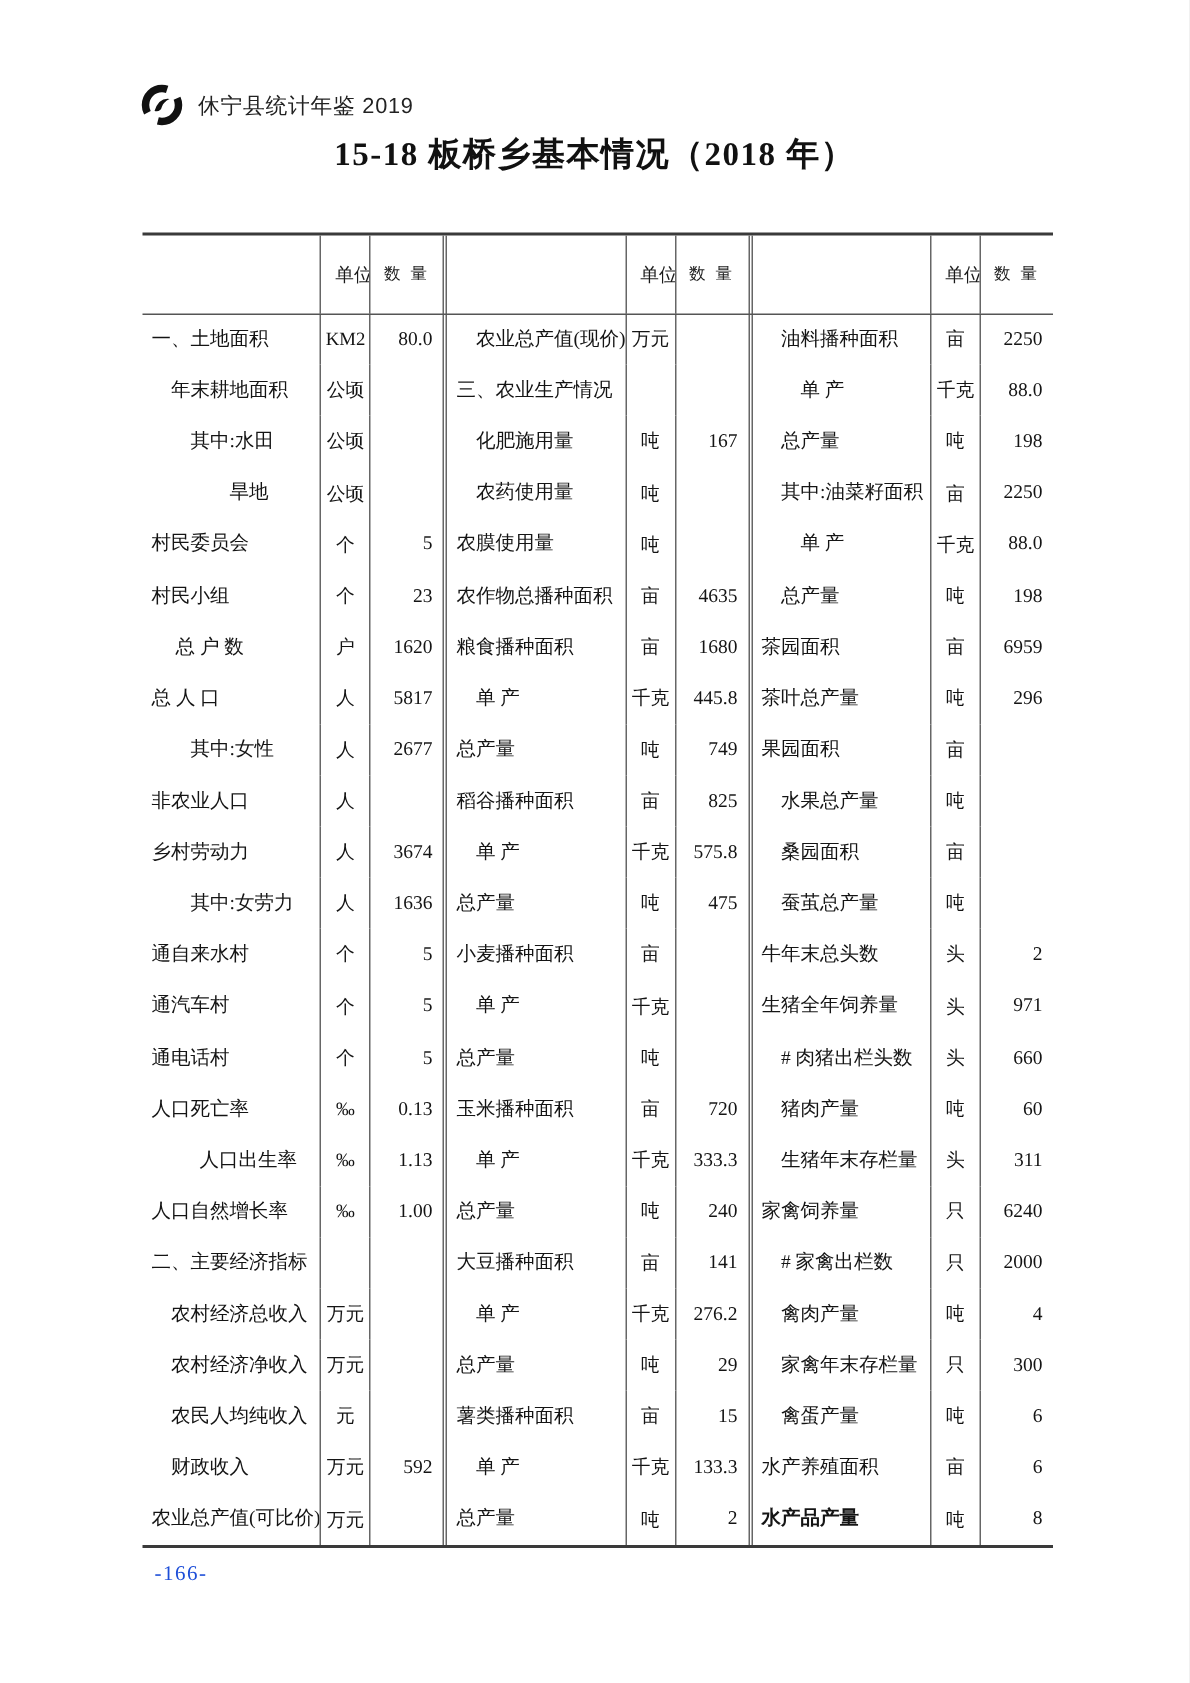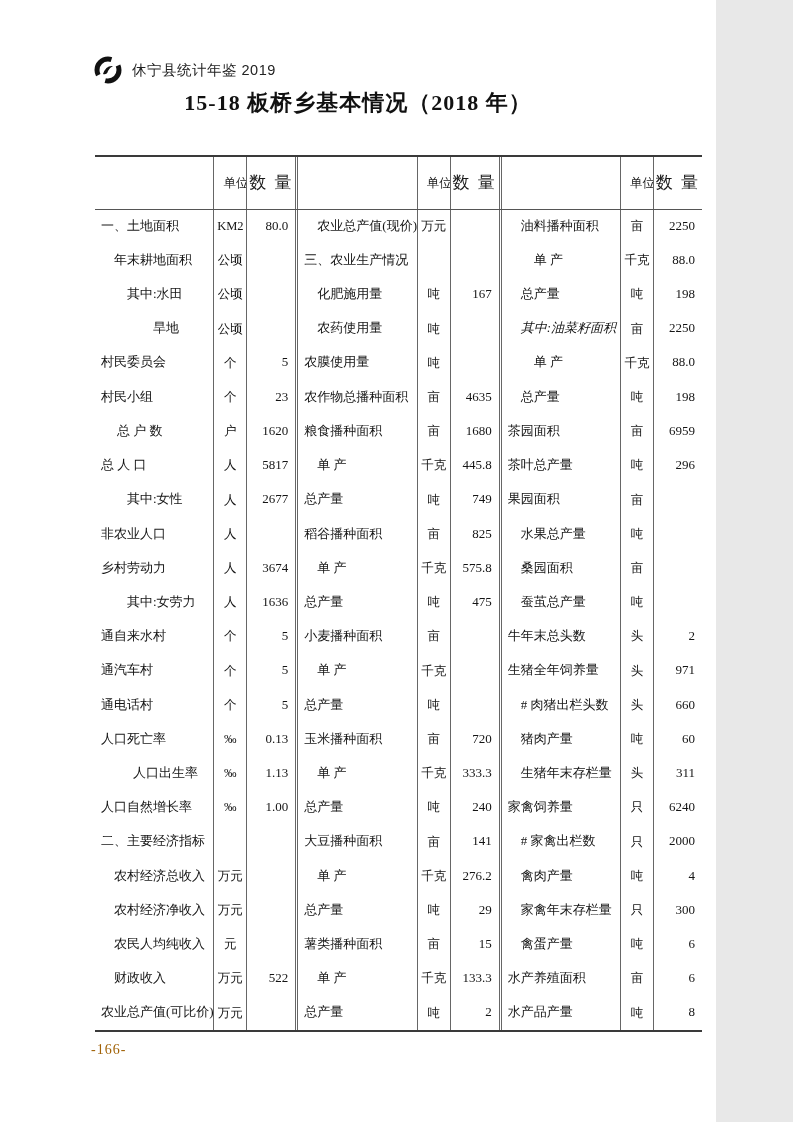--- a/index.html
+++ b/index.html
@@ -1,18 +1,18 @@
 <!DOCTYPE html>
 <html><head>
 <meta charset="utf-8">
 <style>
   html,body{margin:0;padding:0;background:#e8e8e8;}
   .page{
     position:relative;
-    width:716px;height:1122px;
+    width:793px;height:1122px;
     background:#ffffff;
     font-family:"Liberation Serif","DejaVu Serif",serif;
     color:#141414;
     overflow:hidden;
   }
   
   .brand{
     position:absolute;left:93px;top:55px;
     display:flex;align-items:center;gap:9px;
   }
@@ -61,30 +61,30 @@
     white-space:nowrap;overflow:hidden;
   }
   .cell.unit{
     justify-content:center;
     border-left:1px solid #666;
     border-right:1px solid #666;
     font-size:12.5px;
   }
   .cell.qty{justify-content:flex-end;padding-right:7px;}
   .cell.label{padding-left:6px;}
-  .head{font-size:17px;color:#1a1a1a;}
+  .head{font-size:11px;color:#1a1a1a;}
   .head.unit .stack{
     display:inline-block;width:1.1em;
     word-break:break-all;text-align:center;line-height:1.5;
   }
   .head.qty{justify-content:center;padding-right:0;letter-spacing:2px;}
   
   .page-number{
-    position:absolute;left:91px;top:1042px;
-    font-size:14px;letter-spacing:1px;color:#a16207;
+    position:absolute;left:103px;top:1042px;
+    font-size:14px;letter-spacing:1px;color:#1d4ed8;
   }
 </style>
 </head>
 <body>
 
 <div class="page">
 
   <div class="brand">
     <svg width="30" height="30" viewBox="0 0 30 30">
       <circle cx="15" cy="15" r="11" fill="none" stroke="#111" stroke-width="5" stroke-dasharray="26 9 26 9" stroke-dashoffset="6"></circle>
@@ -188,21 +188,21 @@
   <div class="cell label" style="padding-left: 19px;">农村经济净收入</div>
   <div class="cell unit">万元</div>
   <div class="cell qty"></div>
 
   <div class="cell label" style="padding-left: 19px;">农民人均纯收入</div>
   <div class="cell unit">元</div>
   <div class="cell qty"></div>
 
   <div class="cell label" style="padding-left: 19px;">财政收入</div>
   <div class="cell unit">万元</div>
-  <div class="cell qty">522</div>
+  <div class="cell qty">592</div>
 
   <div class="cell label" style="padding-left: 6px;">农业总产值(可比价)</div>
   <div class="cell unit">万元</div>
   <div class="cell qty"></div>
 </div>
 
     <div class="gsep"></div>
 
     <div class="group" id="group-1">
       <div class="cell label head"></div>
@@ -322,21 +322,21 @@
   <div class="cell qty">2250</div>
 
   <div class="cell label" style="padding-left: 32px;">单 产</div>
   <div class="cell unit">千克</div>
   <div class="cell qty">88.0</div>
 
   <div class="cell label" style="padding-left: 19px;">总产量</div>
   <div class="cell unit">吨</div>
   <div class="cell qty">198</div>
 
-  <div class="cell label" style="padding-left: 19px; font-style: italic;">其中:油菜籽面积</div>
+  <div class="cell label" style="padding-left: 19px;">其中:油菜籽面积</div>
   <div class="cell unit">亩</div>
   <div class="cell qty">2250</div>
 
   <div class="cell label" style="padding-left: 32px;">单 产</div>
   <div class="cell unit">千克</div>
   <div class="cell qty">88.0</div>
 
   <div class="cell label" style="padding-left: 19px;">总产量</div>
   <div class="cell unit">吨</div>
   <div class="cell qty">198</div>
@@ -402,20 +402,20 @@
   <div class="cell qty">300</div>
 
   <div class="cell label" style="padding-left: 19px;">禽蛋产量</div>
   <div class="cell unit">吨</div>
   <div class="cell qty">6</div>
 
   <div class="cell label" style="padding-left: 6px;">水产养殖面积</div>
   <div class="cell unit">亩</div>
   <div class="cell qty">6</div>
 
-  <div class="cell label" style="padding-left: 6px;">水产品产量</div>
+  <div class="cell label" style="padding-left: 6px; font-weight: bold;">水产品产量</div>
   <div class="cell unit">吨</div>
   <div class="cell qty">8</div>
 </div>
   </div>
 
   <div class="page-number">-166-</div>
 </div>
 
 </body></html>

